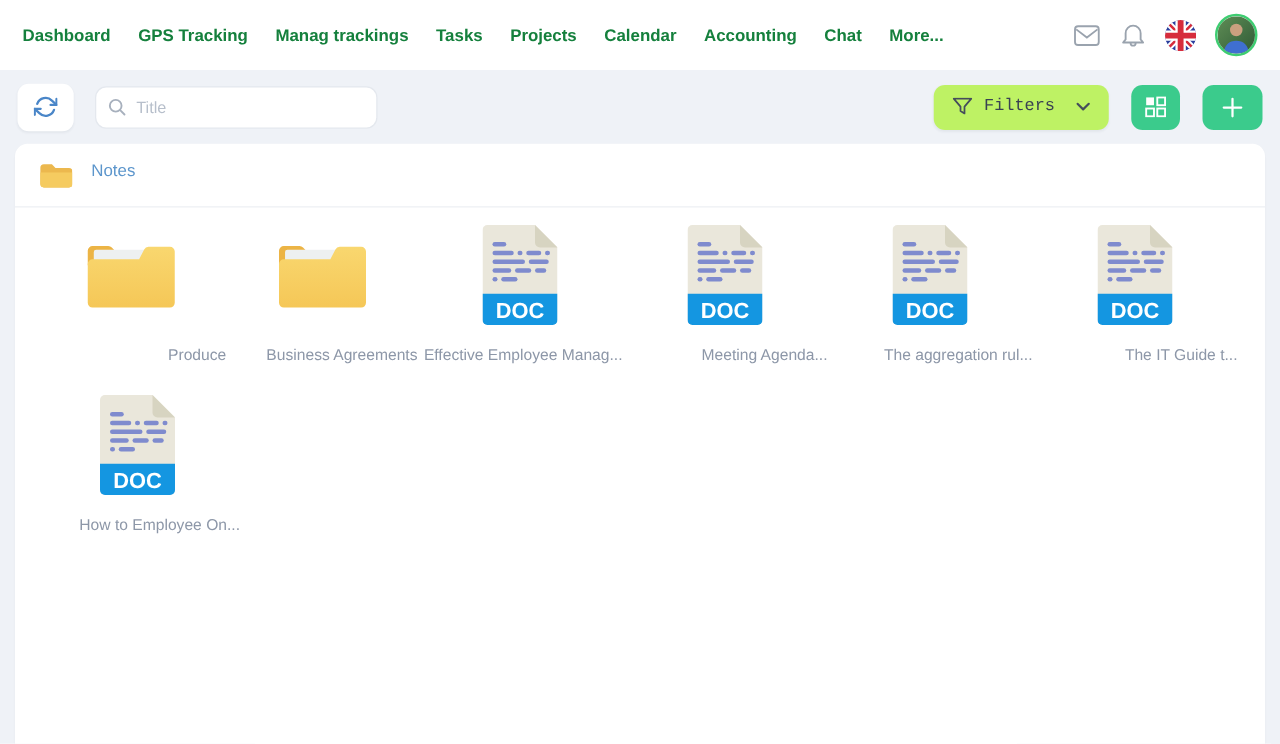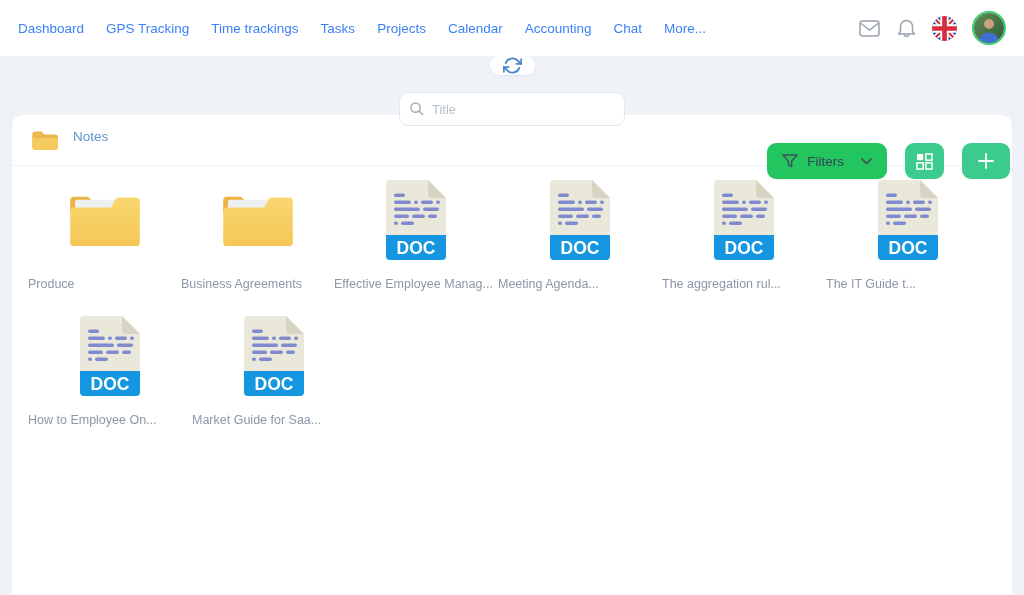--- a/index.html
+++ b/index.html
@@ -4,56 +4,56 @@
 <style>
   * { margin:0; padding:0; box-sizing:border-box; }
   html,body { width:1024px; height:595px; overflow:hidden; }
   body { font-family:"Liberation Sans", sans-serif; background:#eff2f7; }
 
   
   .header { height:56px; background:#ffffff; display:flex; align-items:center; padding:0 18px; }
   .logo { display:flex; align-items:center; gap:5px; margin-right:42px; cursor:pointer; }
   .logo-text { font-size:27px; font-weight:600; color:#6e7987; letter-spacing:.5px; line-height:1; }
   .nav { display:flex; align-items:center; gap:22px; }
-  .nav a { text-decoration:none; font-size:13.5px; font-weight:400; color:#3b82f6; cursor:pointer; }
+  .nav a { text-decoration:none; font-size:13.5px; font-weight:700; color:#15803d; cursor:pointer; }
   .header-actions { margin-left:auto; display:flex; align-items:center; gap:15px; }
   .hicon { width:22px; height:22px; display:flex; align-items:center; justify-content:center; cursor:pointer; }
   .flag { width:25px; height:25px; border-radius:50%; overflow:hidden; cursor:pointer; }
   .avatar { width:34px; height:34px; border-radius:50%; border:2px solid #3ecd71; overflow:hidden; cursor:pointer; }
 
   
-  .toolbar { height:59px; display:flex; align-items:center; gap:17px; padding:0 14px;flex-direction:column; }
+  .toolbar { height:59px; display:flex; align-items:center; gap:17px; padding:0 14px; }
   .btn-refresh { width:45px; height:38px; background:#fff; border:none; border-radius:9px;
     display:flex; align-items:center; justify-content:center; cursor:pointer;
     box-shadow:0 1px 2px rgba(40,50,70,.06); }
   .search-box { position:relative; width:226px; }
   .search-box input { width:100%; height:34px; border:1px solid #e4e8ee; border-radius:9px;
     padding:0 10px 0 32px; font-size:13px; color:#4a5260; background:#fff; outline:none;
     font-family:"Liberation Sans", sans-serif; }
   .search-box input::placeholder { color:#b7bfcb; }
   .search-box .mag { position:absolute; left:10px; top:9px; }
   .toolbar-right { margin-left:auto; display:flex; align-items:center; gap:18px; }
-  .btn-filters { height:36px; background:#22c55e; border:none; border-radius:9px; padding:0 15px;
+  .btn-filters { height:36px; background:#bef264; border:none; border-radius:9px; padding:0 15px;
     display:flex; align-items:center; gap:9px; font-size:13.5px; color:#394252; cursor:pointer;
-    box-shadow:0 1px 2px rgba(40,50,70,.06); font-family:Liberation Sans, sans-serif; }
+    box-shadow:0 1px 2px rgba(40,50,70,.06); font-family:Liberation Mono, monospace; }
   .btn-filters .chev { margin-left:8px; }
   .btn-green { height:36px; border:none; border-radius:9px; background:#3bcb8c; color:#fff;
     display:flex; align-items:center; justify-content:center; cursor:pointer; }
   .btn-grid { width:39px; }
   .btn-add { width:48px; }
 
   
   .card { margin:0 12px; background:#fff; border-radius:10px; height:600px;
     box-shadow:0 1px 2px rgba(40,50,70,.04); }
   .card-head { display:flex; gap:15px; padding:14px 19px;
     border-bottom:1px solid #edf0f4; }
   .crumb-label { font-size:13.5px; font-weight:500; color:#5d96cc; cursor:pointer; }
 
   .grid { display:flex; flex-wrap:wrap; align-items:flex-start; padding:13px 16px 10px; }
-  .cell { text-align:left; margin-bottom:24px; cursor:pointer; }
+  .cell { text-align:right; margin-bottom:24px; cursor:pointer; }
   .cell-folder { width:153px; }
   .cell-doc { width:164px; }
   .icon-wrap { height:82px; display:flex; align-items:center; justify-content:center; }
   .cell-label { margin-top:16px; font-size:12.5px; color:#8d97a8; white-space:nowrap; }
 </style>
 </head>
 <body>
 
 <svg width="0" height="0" style="position:absolute" aria-hidden="true">
   <defs>
@@ -90,21 +90,21 @@
       <path d="M1 4 a2.2 2.2 0 0 1 2.2-2.2 h5 l2.2 2.4 h8.4 A2.2 2.2 0 0 1 21 6.4 V14 a2.2 2.2 0 0 1-2.2 2.2 H3.2 A2.2 2.2 0 0 1 1 14 Z" fill="#ecb84e"></path>
       <path d="M1 7 h20 v7 a2.2 2.2 0 0 1-2.2 2.2 H3.2 A2.2 2.2 0 0 1 1 14 Z" fill="#f5cb60"></path>
     </symbol>
   </defs>
 </svg>
 
 <header class="header">
   <nav class="nav">
     <a>Dashboard</a>
     <a>GPS Tracking</a>
-    <a>Time trackings</a>
+    <a>Manag trackings</a>
     <a>Tasks</a>
     <a>Projects</a>
     <a>Calendar</a>
     <a>Accounting</a>
     <a>Chat</a>
     <a>More...</a>
   </nav>
   <div class="header-actions">
     <span class="hicon">
       <svg width="21" height="17" viewBox="0 0 21 17" fill="none" stroke="#9aa3ae" stroke-width="1.5">
@@ -256,23 +256,15 @@
 
     <div class="cell cell-doc">
       <div class="icon-wrap">
         <svg width="60" height="80" viewBox="0 0 60 80">
             <use href="#sym-doc"></use>
           </svg>
       </div>
       <div class="cell-label">How to Employee On...</div>
     </div>
 
-    <div class="cell cell-doc">
-      <div class="icon-wrap">
-        <svg width="60" height="80" viewBox="0 0 60 80">
-            <use href="#sym-doc"></use>
-          </svg>
-      </div>
-      <div class="cell-label">Market Guide for Saa...</div>
-    </div>
 
   </div>
 </main>
 
 </body></html>

